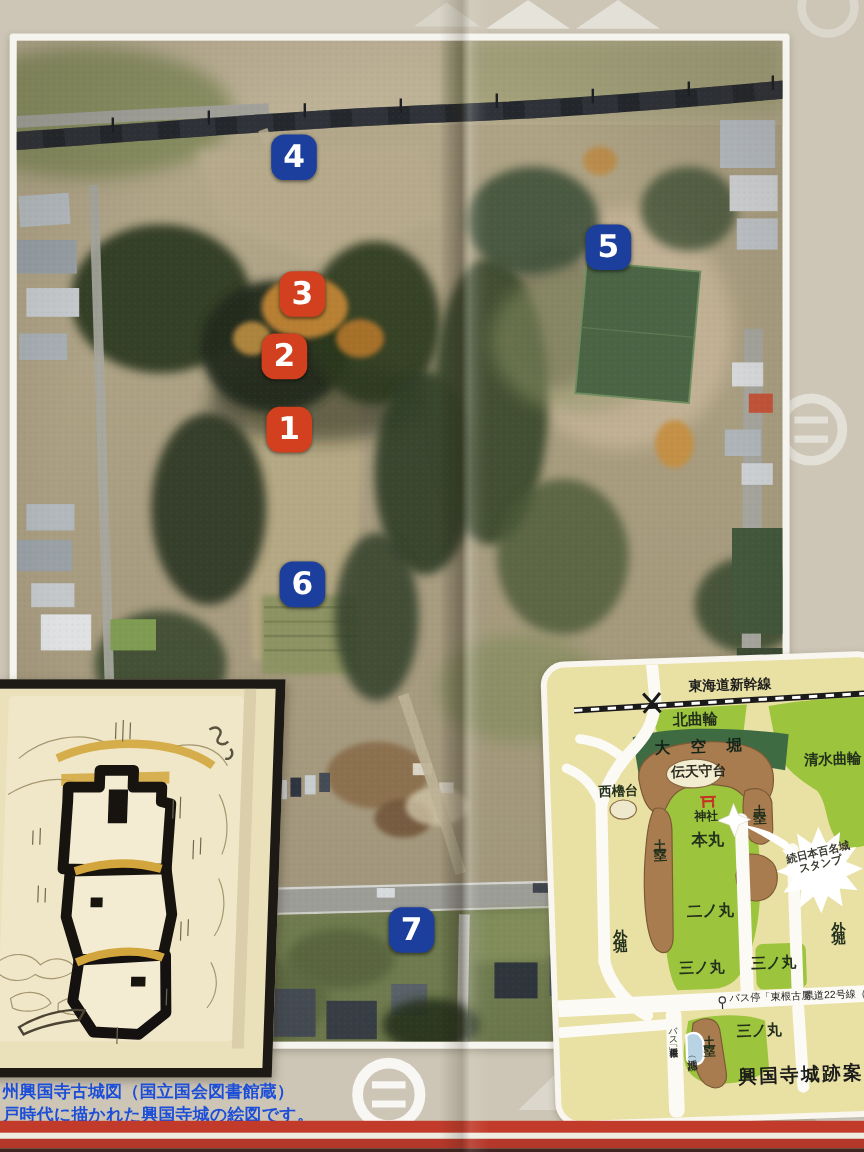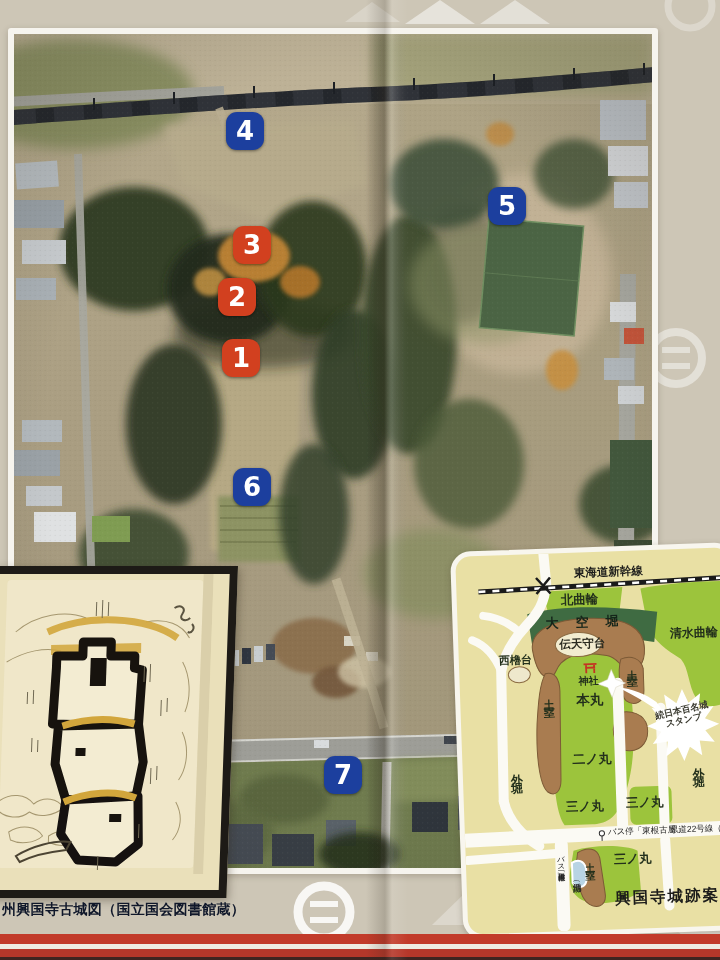--- a/index.html
+++ b/index.html
@@ -29,21 +29,21 @@
   
   .oldmap{
     position:absolute;left:-10px;top:566px;width:232px;height:316px;
     border:8px solid #1d1a16;background:#eae0ba;
     transform:skewX(-2deg);transform-origin:50% 0;
     box-shadow:2px 3px 8px rgba(50,40,25,.35);
   }
   .oldmap svg{display:block;width:216px;height:300px;}
   .caption{
     position:absolute;left:2px;top:900px;width:250px;
-    font-size:14px;font-weight:600;color:#0f172a;line-height:19px;
+    font-size:14px;font-weight:600;color:#1d4ed8;line-height:19px;
     letter-spacing:.3px;white-space:nowrap;
   }
   
   .sitemap{
     position:absolute;left:450px;top:552px;width:274px;height:378px;
     background:#e9e0a4;border:5px solid #f8f6ee;border-radius:20px;
     box-sizing:content-box;overflow:hidden;
     transform:rotate(-2deg);transform-origin:0 0;
     box-shadow:0 2px 6px rgba(70,60,40,.3);
   }
@@ -264,20 +264,21 @@
     <g stroke="#6f6852" stroke-width="1">
       <path d="M100,28 v14 M106,26 v18 M112,28 v14 M150,92 v16 M156,90 v18 M40,116 v14 M34,118 v12 M168,126 v16 M174,124 v14 M160,194 v16 M166,192 v14 M110,296 v-14 M150,250 v14 M46,166 v12 M40,164 v14"></path>
     </g>
     <path d="M28,282 C44,272 66,266 82,268 L78,276 C60,278 44,282 32,288 Z" fill="none" stroke="#4c4433" stroke-width="2"></path>
     <path d="M178,34 C184,30 190,34 186,40 C182,46 190,48 194,44 M196,50 C200,54 196,60 192,58" stroke="#5a5340" stroke-width="2" fill="none"></path>
   </svg>
 </div>
 
 <div class="caption">
   <div>州興国寺古城図（国立国会図書館蔵）</div>
+  <div>戸時代に描かれた興国寺城の絵図です。</div>
 </div>
 
 <div class="sitemap">
   <svg viewBox="0 0 274 378">
 
     <path d="M86,38 L166,36 L162,62 C140,70 110,70 92,64 Z" fill="#9cc43c"></path>
     <path d="M184,38 C210,34 250,32 274,34 L274,150 C260,160 244,162 236,150 C228,136 230,120 222,110 C208,100 196,92 190,76 Z" fill="#9cc43c"></path>
     <path d="M96,100 C130,94 160,96 170,104 L172,160 C174,200 168,230 158,252 C150,268 140,272 128,272 L100,272 C92,260 90,230 92,200 Z" fill="#9cc43c"></path>
     <rect x="166" y="236" width="42" height="38" rx="6" fill="#9cc43c"></rect>
     <path d="M108,298 C130,292 160,294 172,300 L174,340 C160,352 130,354 116,348 C104,342 102,330 104,318 Z" fill="#9cc43c"></path>

